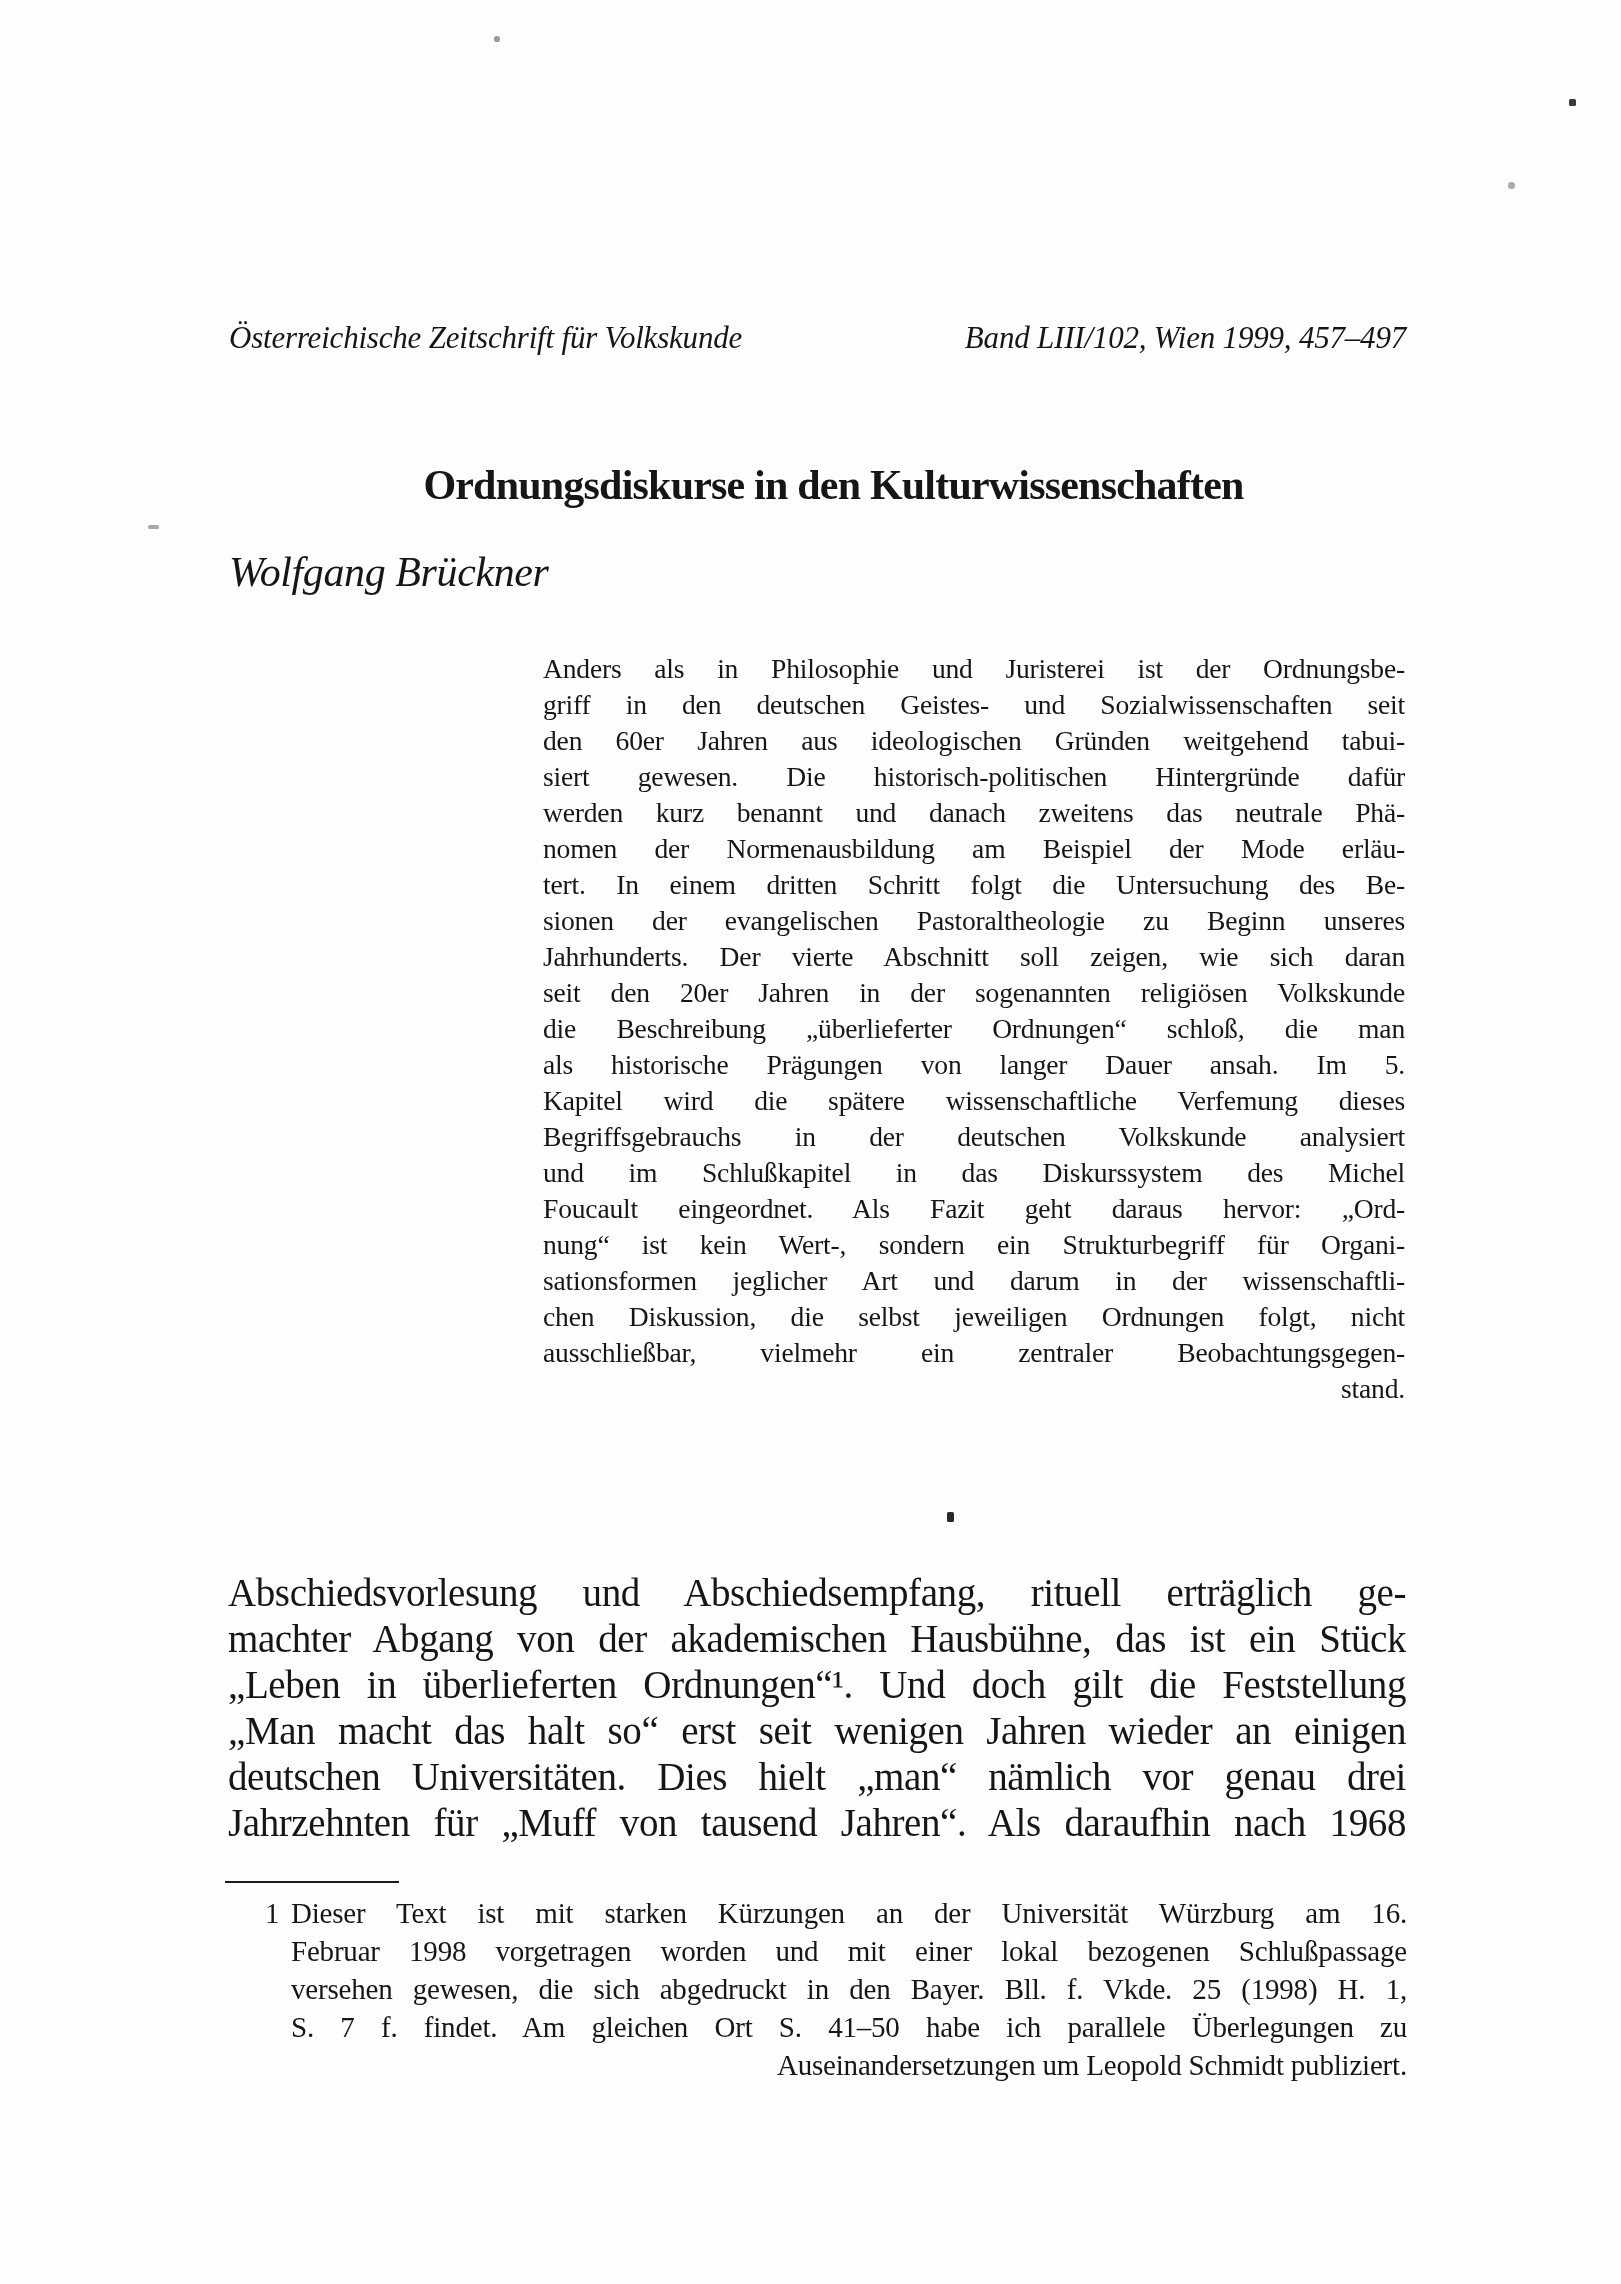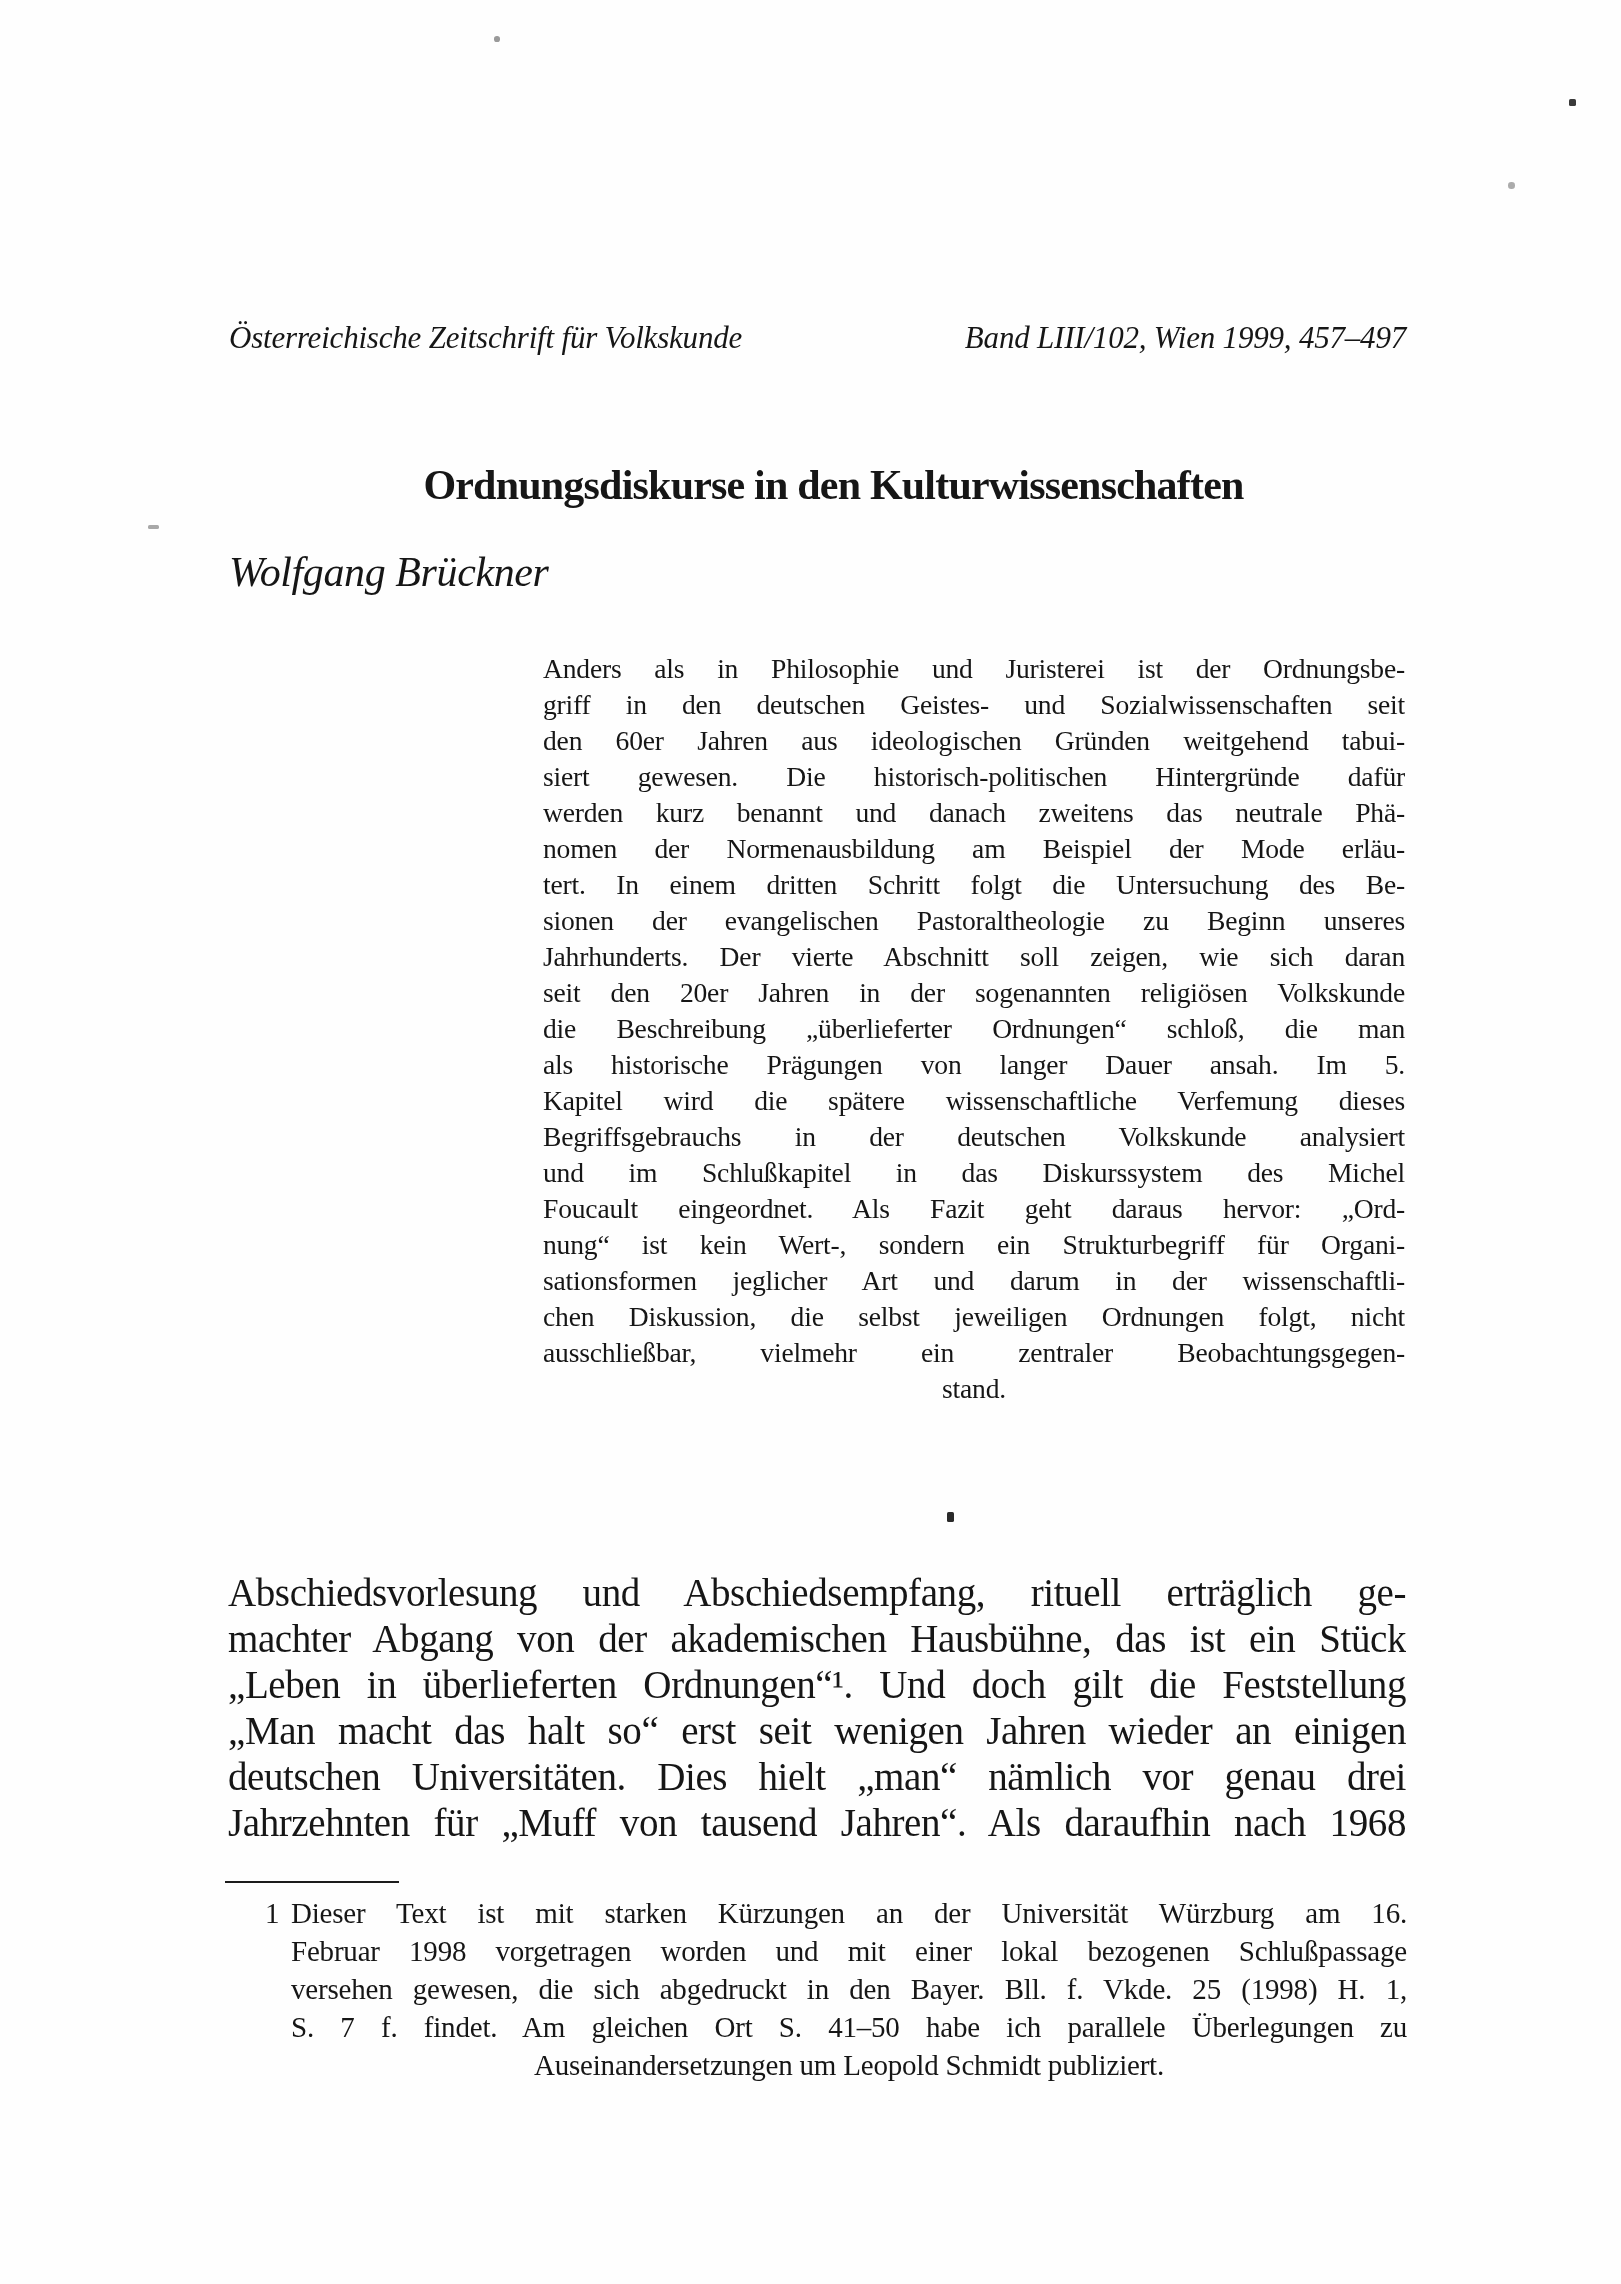--- a/index.html
+++ b/index.html
@@ -98,21 +98,21 @@
   .fn-first { padding-left: 36px; }
   .fn-marker { display: inline-block; width: 26px; }
   .fn-cont { padding-left: 62px; }
 
   
   .jline { text-align: justify; overflow: hidden; }
   .jline::after { content: ""; display: inline-block; width: 100%; height: 0; }
   .abstract .jline { height: 36px; }
   .maintext .jline { height: 46px; }
   .footnote .jline { height: 38px; }
-  .pline { text-align: center; }
+  .pline { text-align: right; }
 
   
   .mark { position: absolute; }
   .end-mark {
     left: 947px; top: 1512px; width: 6.5px; height: 9.7px;
     background: #2a2a2a; border-radius: 1.6px;
   }
   .speck-a { left: 494px; top: 36px;  width: 5.7px;  height: 5.7px; background: #9a9a9a; border-radius: 50%; }
   .speck-b { left: 1569px; top: 99px; width: 6.5px;  height: 7.3px; background: #3a3a3a; border-radius: 1.6px; }
   .speck-c { left: 1508px; top: 182px; width: 6.5px;  height: 6.5px; background: #ababab; border-radius: 50%; }

